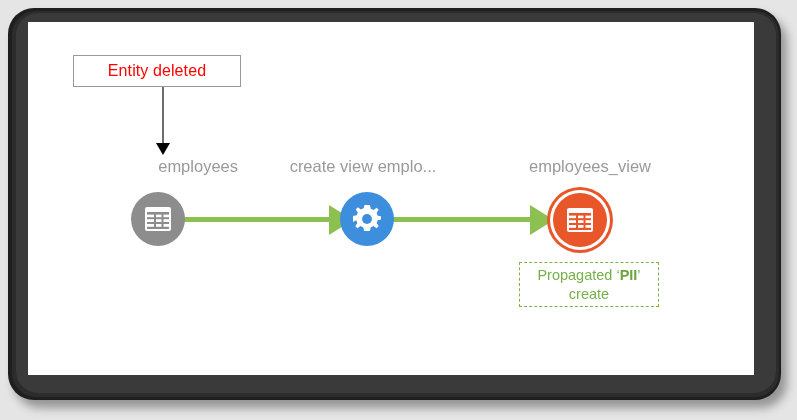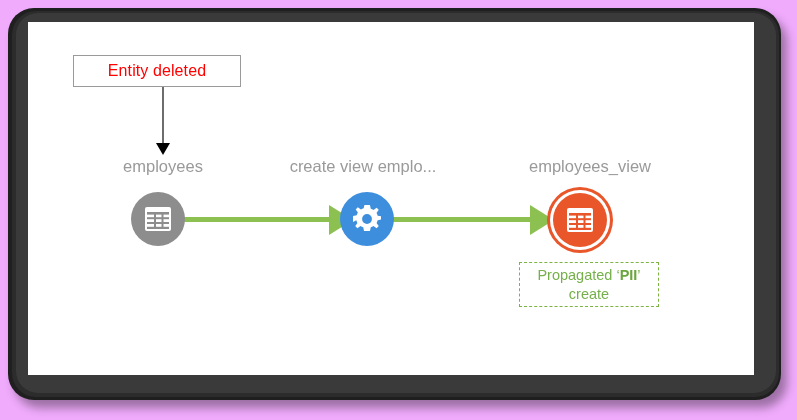--- a/index.html
+++ b/index.html
@@ -11,21 +11,21 @@
     width: 797px;
     height: 420px;
     overflow: hidden;
     font-family: "Liberation Sans", sans-serif;
   }
 
   #screen {
     position: relative;
     width: 797px;
     height: 420px;
-    background: #f0abfc;
+    background: #e5e5e5;
   }
 
   
   .bezel-outer {
     position: absolute;
     left: 8px;
     top: 8px;
     width: 773px;
     height: 392px;
     border-radius: 26px;
@@ -103,21 +103,21 @@
 
   
   .node-label {
     position: absolute;
     top: 135px;
     color: #9a9a9a;
     font-size: 16.5px;
     white-space: nowrap;
     text-align: center;
   }
-  .label-employees      { left: 60px;  width: 150px; }
+  .label-employees      { left: 60px;  width: 150px; text-align: right; }
   .label-create-view    { left: 235px; width: 200px; }
   .label-employees-view { left: 462px; width: 200px; }
 
   
   .edge {
     position: absolute;
     height: 5px;
     background: #8cc152;
     top: 195px;
   }

